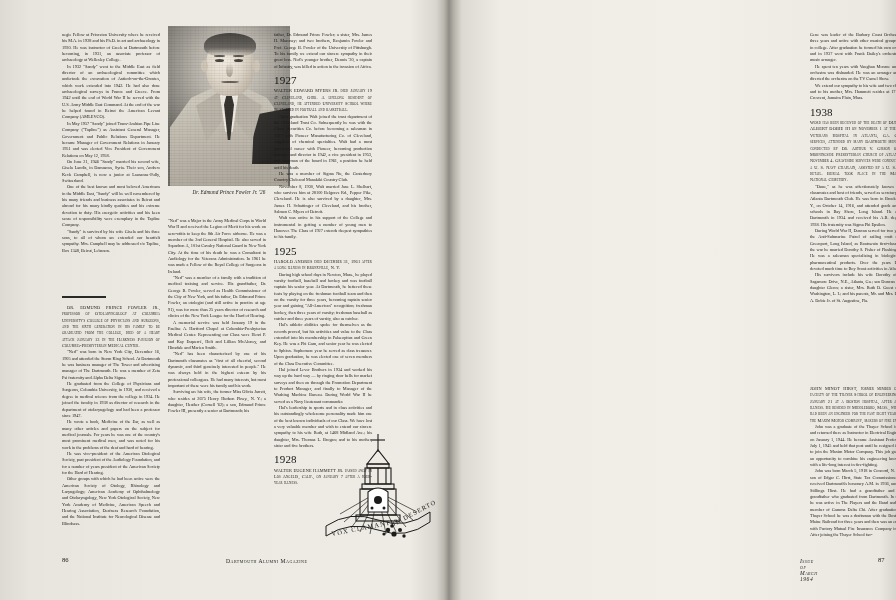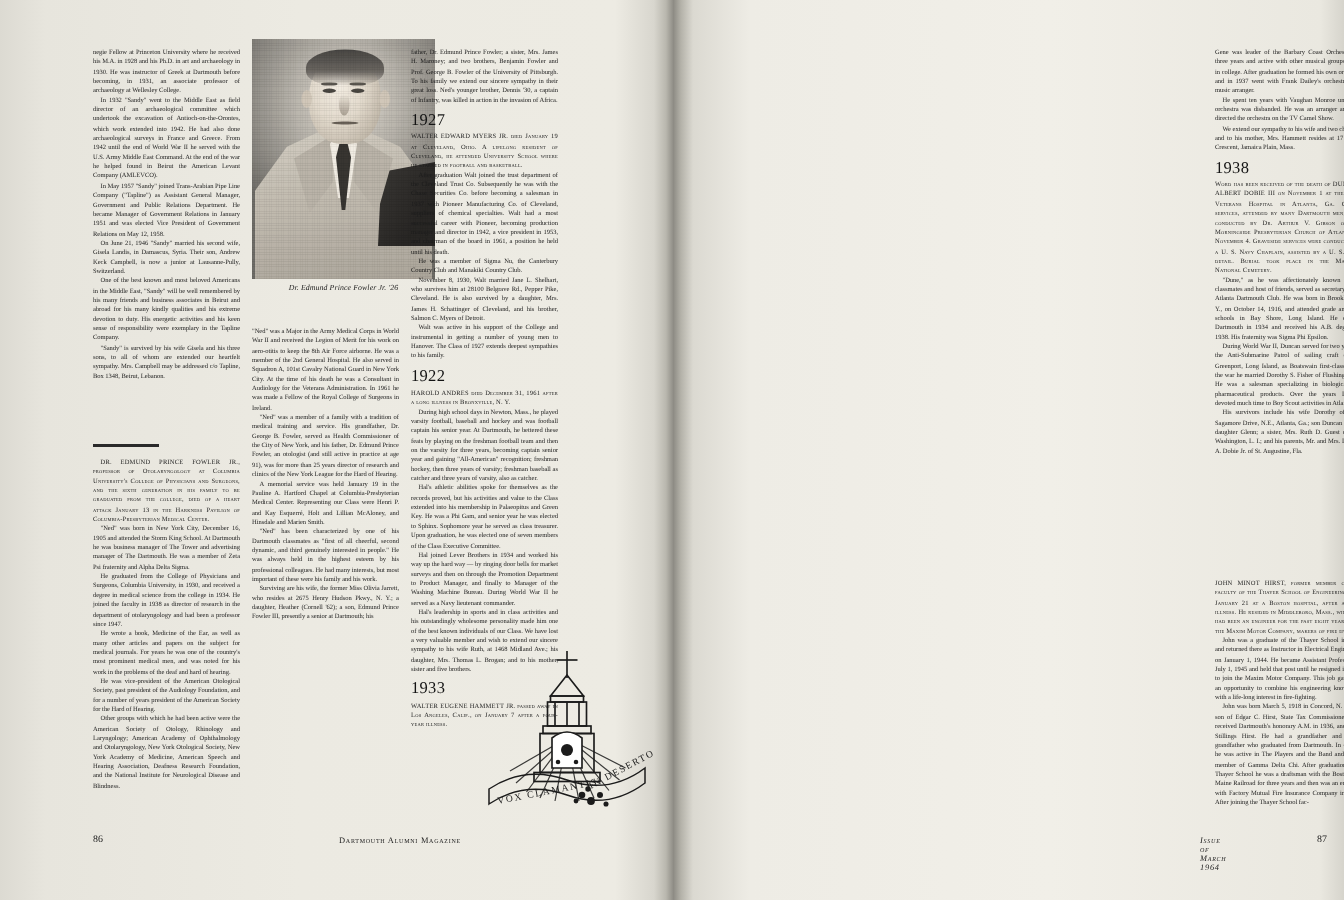--- a/index.html
+++ b/index.html
@@ -217,27 +217,27 @@
     </div>
 
     <div class="col body-txt" style="left:274px;top:32px;width:98px;">
       <p class="noind">father, Dr. Edmund Prince Fowler; a sister, Mrs. James H. Maroney; and two brothers, Benjamin Fowler and Prof. George B. Fowler of the University of Pittsburgh. To his family we extend our sincere sympathy in their great loss. Ned's younger brother, Dennis '30, a captain of Infantry, was killed in action in the invasion of Africa.</p>
       <div class="year">1927</div>
       <p class="noind sc">WALTER EDWARD MYERS JR. died January 19 at Cleveland, Ohio. A lifelong resident of Cleveland, he attended University School where he starred in football and basketball.</p>
       <p>After graduation Walt joined the trust department of the Cleveland Trust Co. Subsequently he was with the Chase Securities Co. before becoming a salesman in 1937 with Pioneer Manufacturing Co. of Cleveland, suppliers of chemical specialties. Walt had a most successful career with Pioneer, becoming production manager and director in 1942, a vice president in 1953, and chairman of the board in 1961, a position he held until his death.</p>
       <p>He was a member of Sigma Nu, the Canterbury Country Club and Manakiki Country Club.</p>
       <p>November 8, 1930, Walt married Jane L. Shelhart, who survives him at 28100 Belgrave Rd., Pepper Pike, Cleveland. He is also survived by a daughter, Mrs. James H. Schattinger of Cleveland, and his brother, Salmon C. Myers of Detroit.</p>
       <p>Walt was active in his support of the College and instrumental in getting a number of young men to Hanover. The Class of 1927 extends deepest sympathies to his family.</p>
-      <div class="year">1922</div>
+      <div class="year">1925</div>
       <p class="noind sc">HAROLD ANDRES died December 31, 1961 after a long illness in Bronxville, N. Y.</p>
       <p>During high school days in Newton, Mass., he played varsity football, baseball and hockey and was football captain his senior year. At Dartmouth, he bettered these feats by playing on the freshman football team and then on the varsity for three years, becoming captain senior year and gaining "All-American" recognition; freshman hockey, then three years of varsity; freshman baseball as catcher and three years of varsity, also as catcher.</p>
       <p>Hal's athletic abilities spoke for themselves as the records proved, but his activities and value to the Class extended into his membership in Palaeopitus and Green Key. He was a Phi Gam, and senior year he was elected to Sphinx. Sophomore year he served as class treasurer. Upon graduation, he was elected one of seven members of the Class Executive Committee.</p>
       <p>Hal joined Lever Brothers in 1934 and worked his way up the hard way — by ringing door bells for market surveys and then on through the Promotion Department to Product Manager, and finally to Manager of the Washing Machine Bureau. During World War II he served as a Navy lieutenant commander.</p>
       <p>Hal's leadership in sports and in class activities and his outstandingly wholesome personality made him one of the best known individuals of our Class. We have lost a very valuable member and wish to extend our sincere sympathy to his wife Ruth, at 1468 Midland Ave.; his daughter, Mrs. Thomas L. Brogan; and to his mother, sister and five brothers.</p>
-      <div class="year">1933</div>
+      <div class="year">1928</div>
       <p class="noind sc">WALTER EUGENE HAMMETT JR. passed away in Los Angeles, Calif., on January 7 after a four-year illness.</p>
     </div>
 
     <div class="folio" style="left:62px;top:556px;">86</div>
     <div class="footer-center" style="left:226px;top:558px;">Dartmouth Alumni Magazine</div>
   </div>
 
   <div class="page right">
 
     <div class="col body-txt" style="left:362px;top:32px;width:98px;">

